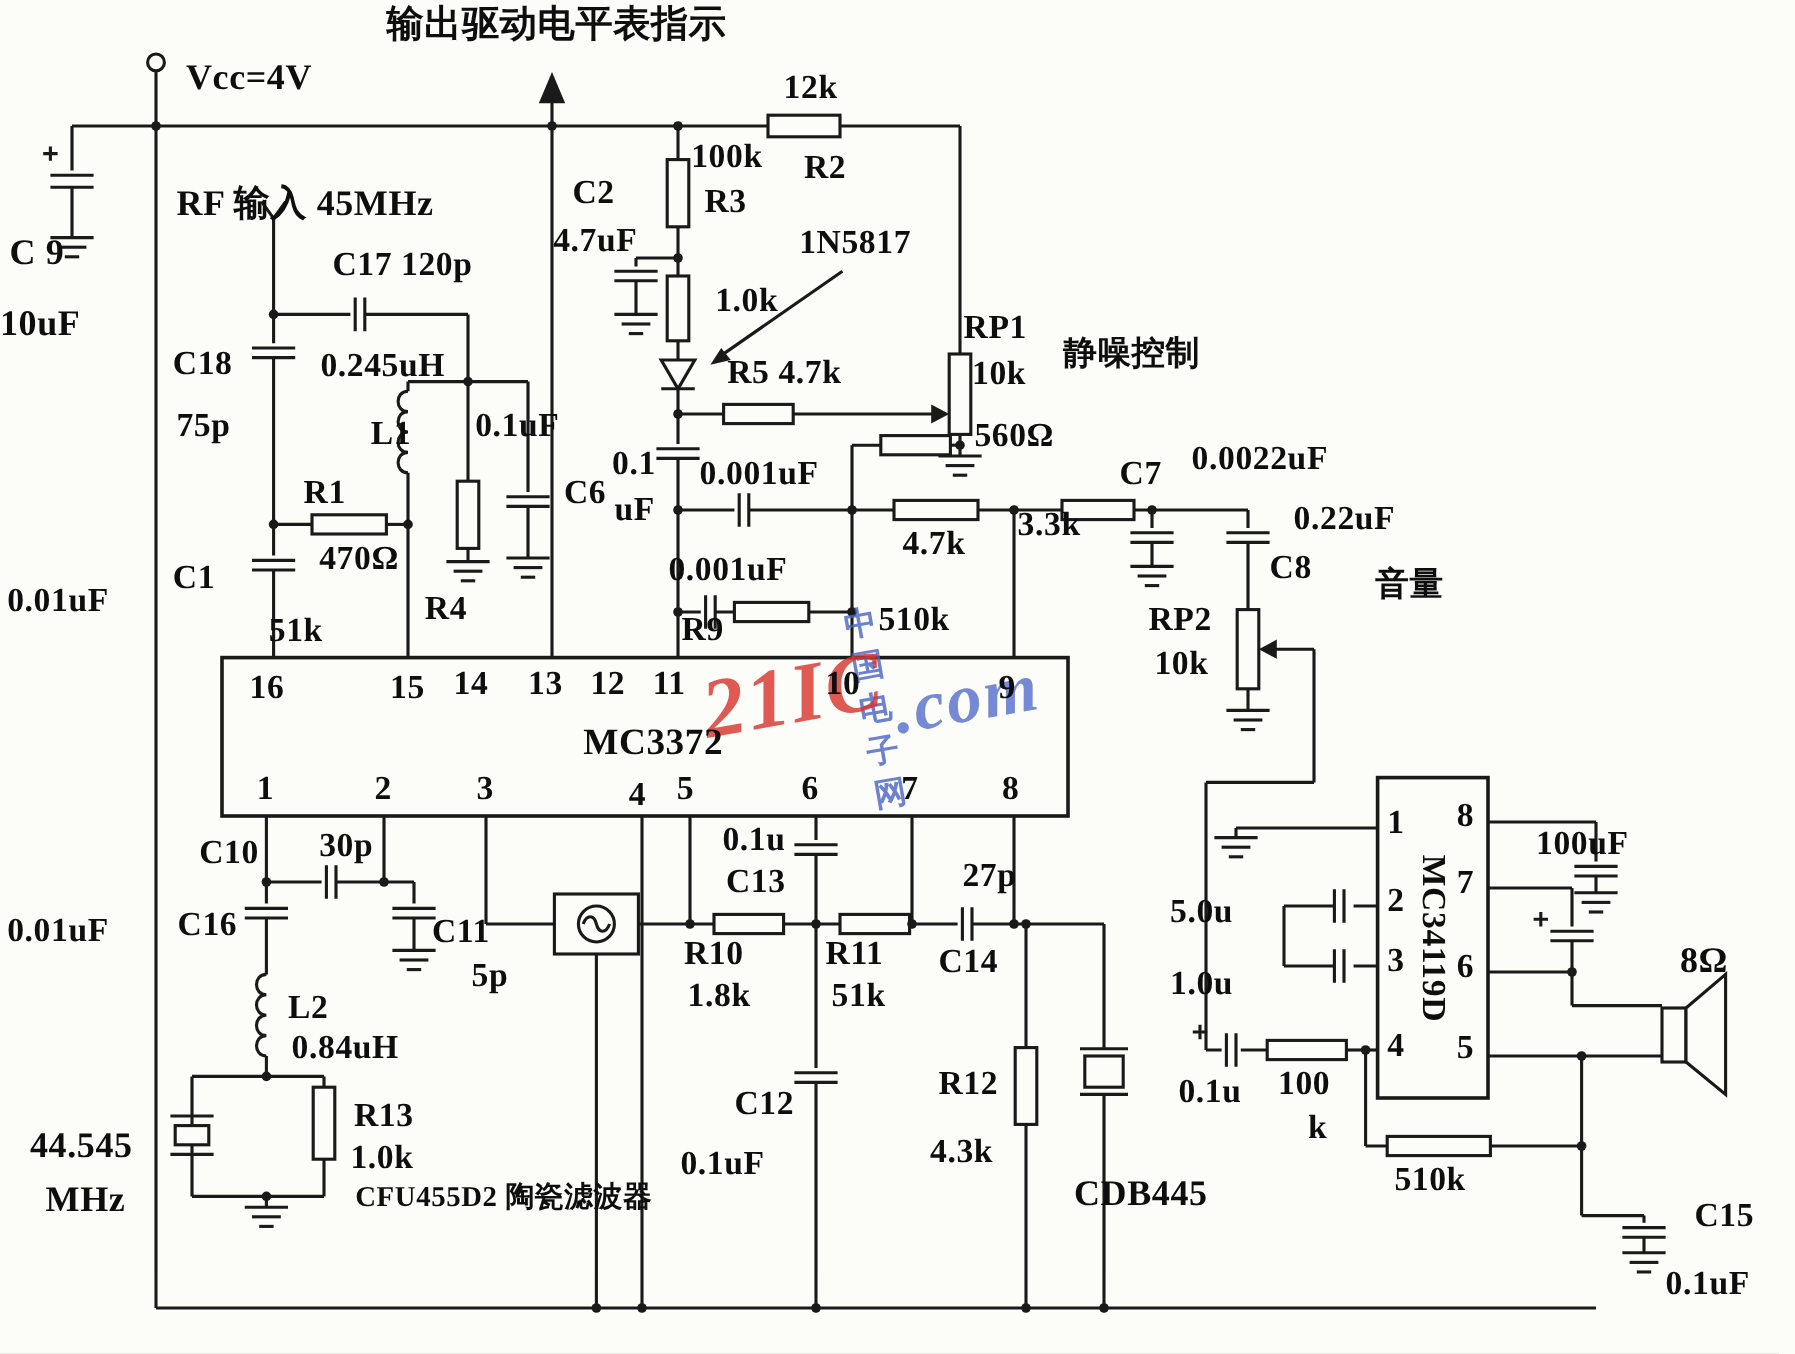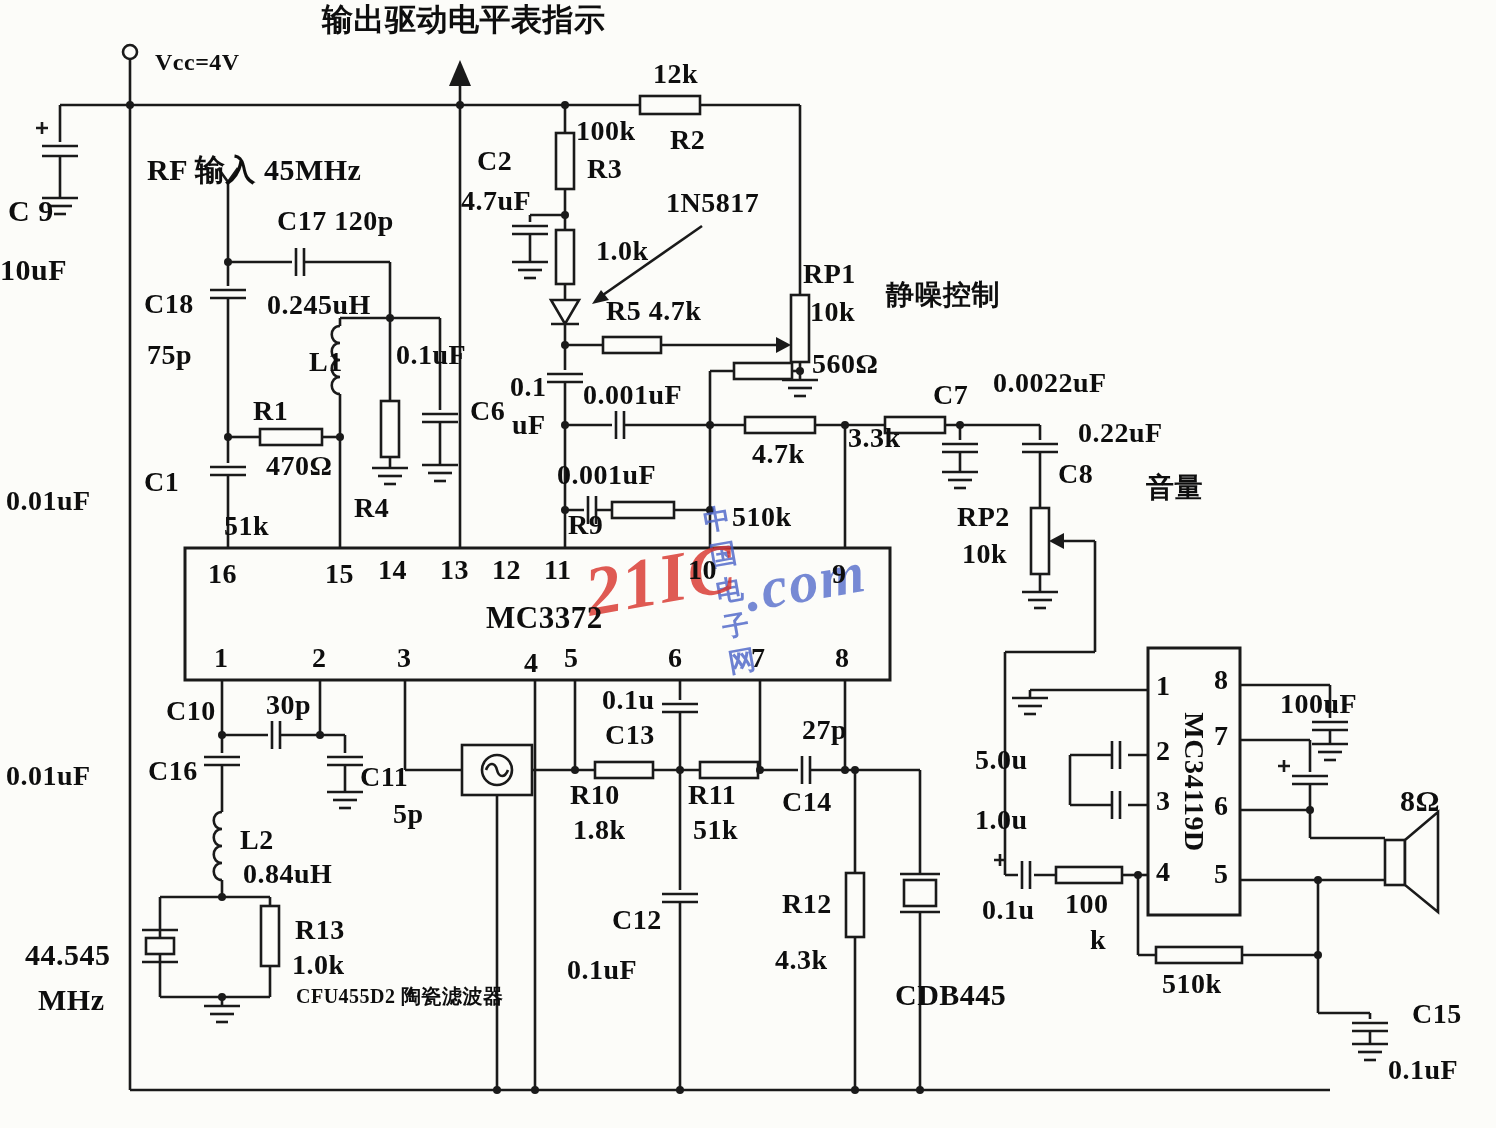--- a/index.html
+++ b/index.html
@@ -295,21 +295,21 @@
 </svg>
 
 <div class="watermark">
   <div class="wm-cn">中国电子网</div>
   <div class="wm-com">.com</div>
   <div class="wm-red">21IC</div>
 </div>
 
 <div id="labels">
       <div class="lbl" style="left: 322px; top: 4px; font-size: 31px;">输出驱动电平表指示</div>
-      <div class="lbl" style="left: 155px; top: 50px; font-size: 24px;">Vcc=4V</div>
+      <div class="lbl" style="left: 155px; top: 50px; font-size: 30px;">Vcc=4V</div>
       <div class="lbl" style="left: 147px; top: 155px; font-size: 30px;">RF 输入 45MHz</div>
       <div class="lbl" style="left: 8px; top: 196px; font-size: 30px;">C 9</div>
       <div class="lbl" style="left: 0px; top: 255px; font-size: 30px;">10uF</div>
       <div class="lbl" style="left: 277px; top: 207px;">C17 120p</div>
       <div class="lbl" style="left: 144px; top: 290px;">C18</div>
       <div class="lbl" style="left: 267px; top: 291px;">0.245uH</div>
       <div class="lbl" style="left: 147px; top: 341px;">75p</div>
       <div class="lbl" style="left: 309px; top: 348px;">L1</div>
       <div class="lbl" style="left: 396px; top: 341px;">0.1uF</div>
       <div class="lbl" style="left: 253px; top: 397px;">R1</div>
@@ -369,21 +369,21 @@
       <div class="lbl" style="left: 148px; top: 757px;">C16</div>
       <div class="lbl" style="left: 6px; top: 762px;">0.01uF</div>
       <div class="lbl" style="left: 360px; top: 763px;">C11</div>
       <div class="lbl" style="left: 393px; top: 800px;">5p</div>
       <div class="lbl" style="left: 240px; top: 826px;">L2</div>
       <div class="lbl" style="left: 243px; top: 860px;">0.84uH</div>
       <div class="lbl" style="left: 25px; top: 940px; font-size: 30px;">44.545</div>
       <div class="lbl" style="left: 38px; top: 985px; font-size: 30px;">MHz</div>
       <div class="lbl" style="left: 295px; top: 916px;">R13</div>
       <div class="lbl" style="left: 292px; top: 951px;">1.0k</div>
-      <div class="lbl" style="left: 296px; top: 986px; font-size: 20px;">CFU455D2 陶瓷滤波器</div>
+      <div class="lbl" style="left: 296px; top: 986px; font-size: 24px;">CFU455D2 陶瓷滤波器</div>
       <div class="lbl" style="left: 602px; top: 686px;">0.1u</div>
       <div class="lbl" style="left: 605px; top: 721px;">C13</div>
       <div class="lbl" style="left: 570px; top: 781px;">R10</div>
       <div class="lbl" style="left: 573px; top: 816px;">1.8k</div>
       <div class="lbl" style="left: 688px; top: 781px;">R11</div>
       <div class="lbl" style="left: 693px; top: 816px;">51k</div>
       <div class="lbl" style="left: 802px; top: 716px;">27p</div>
       <div class="lbl" style="left: 782px; top: 788px;">C14</div>
       <div class="lbl" style="left: 612px; top: 906px;">C12</div>
       <div class="lbl" style="left: 567px; top: 956px;">0.1uF</div>

